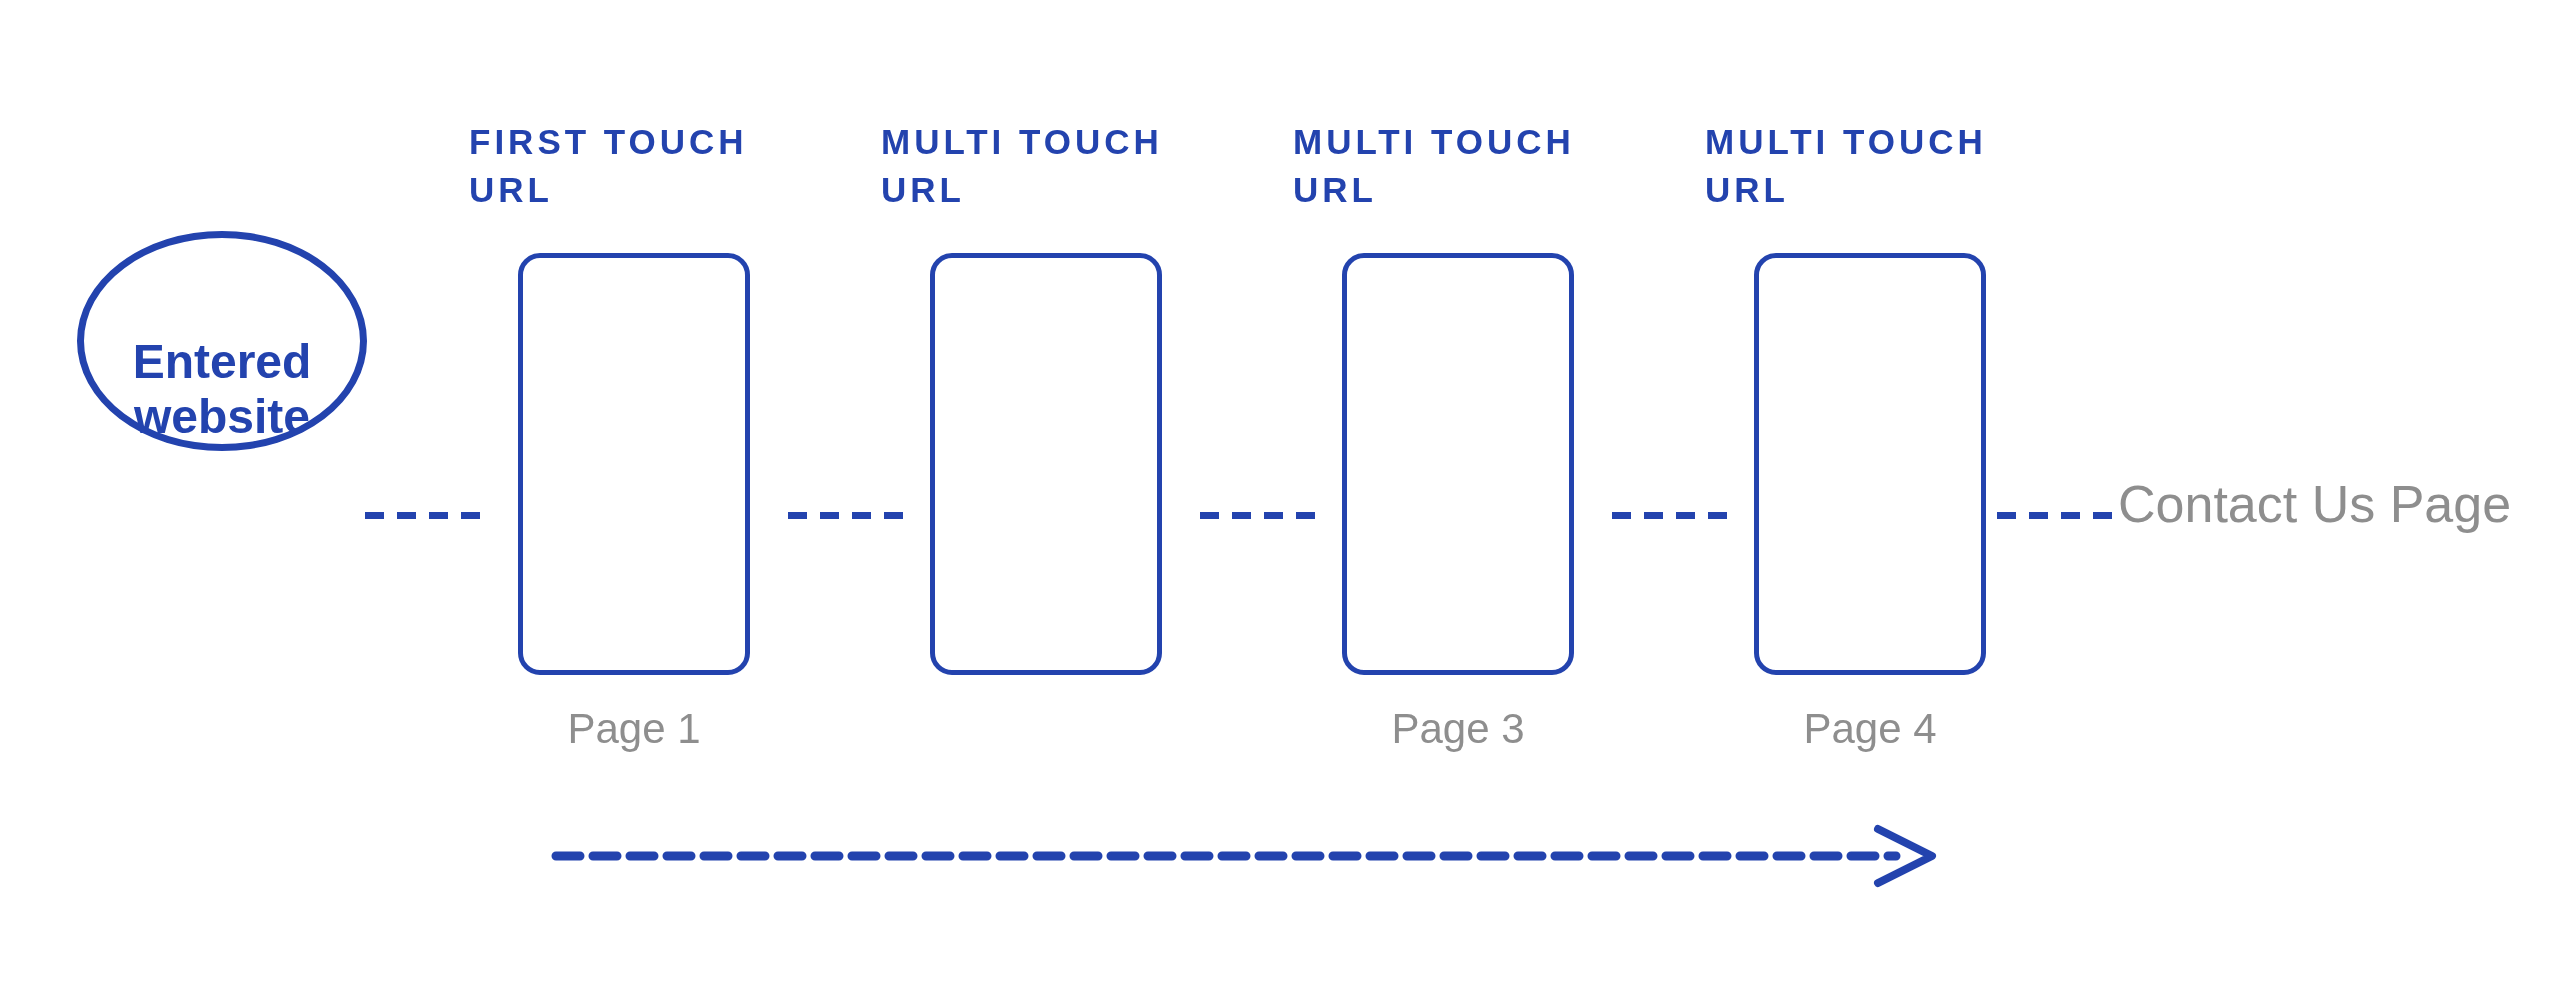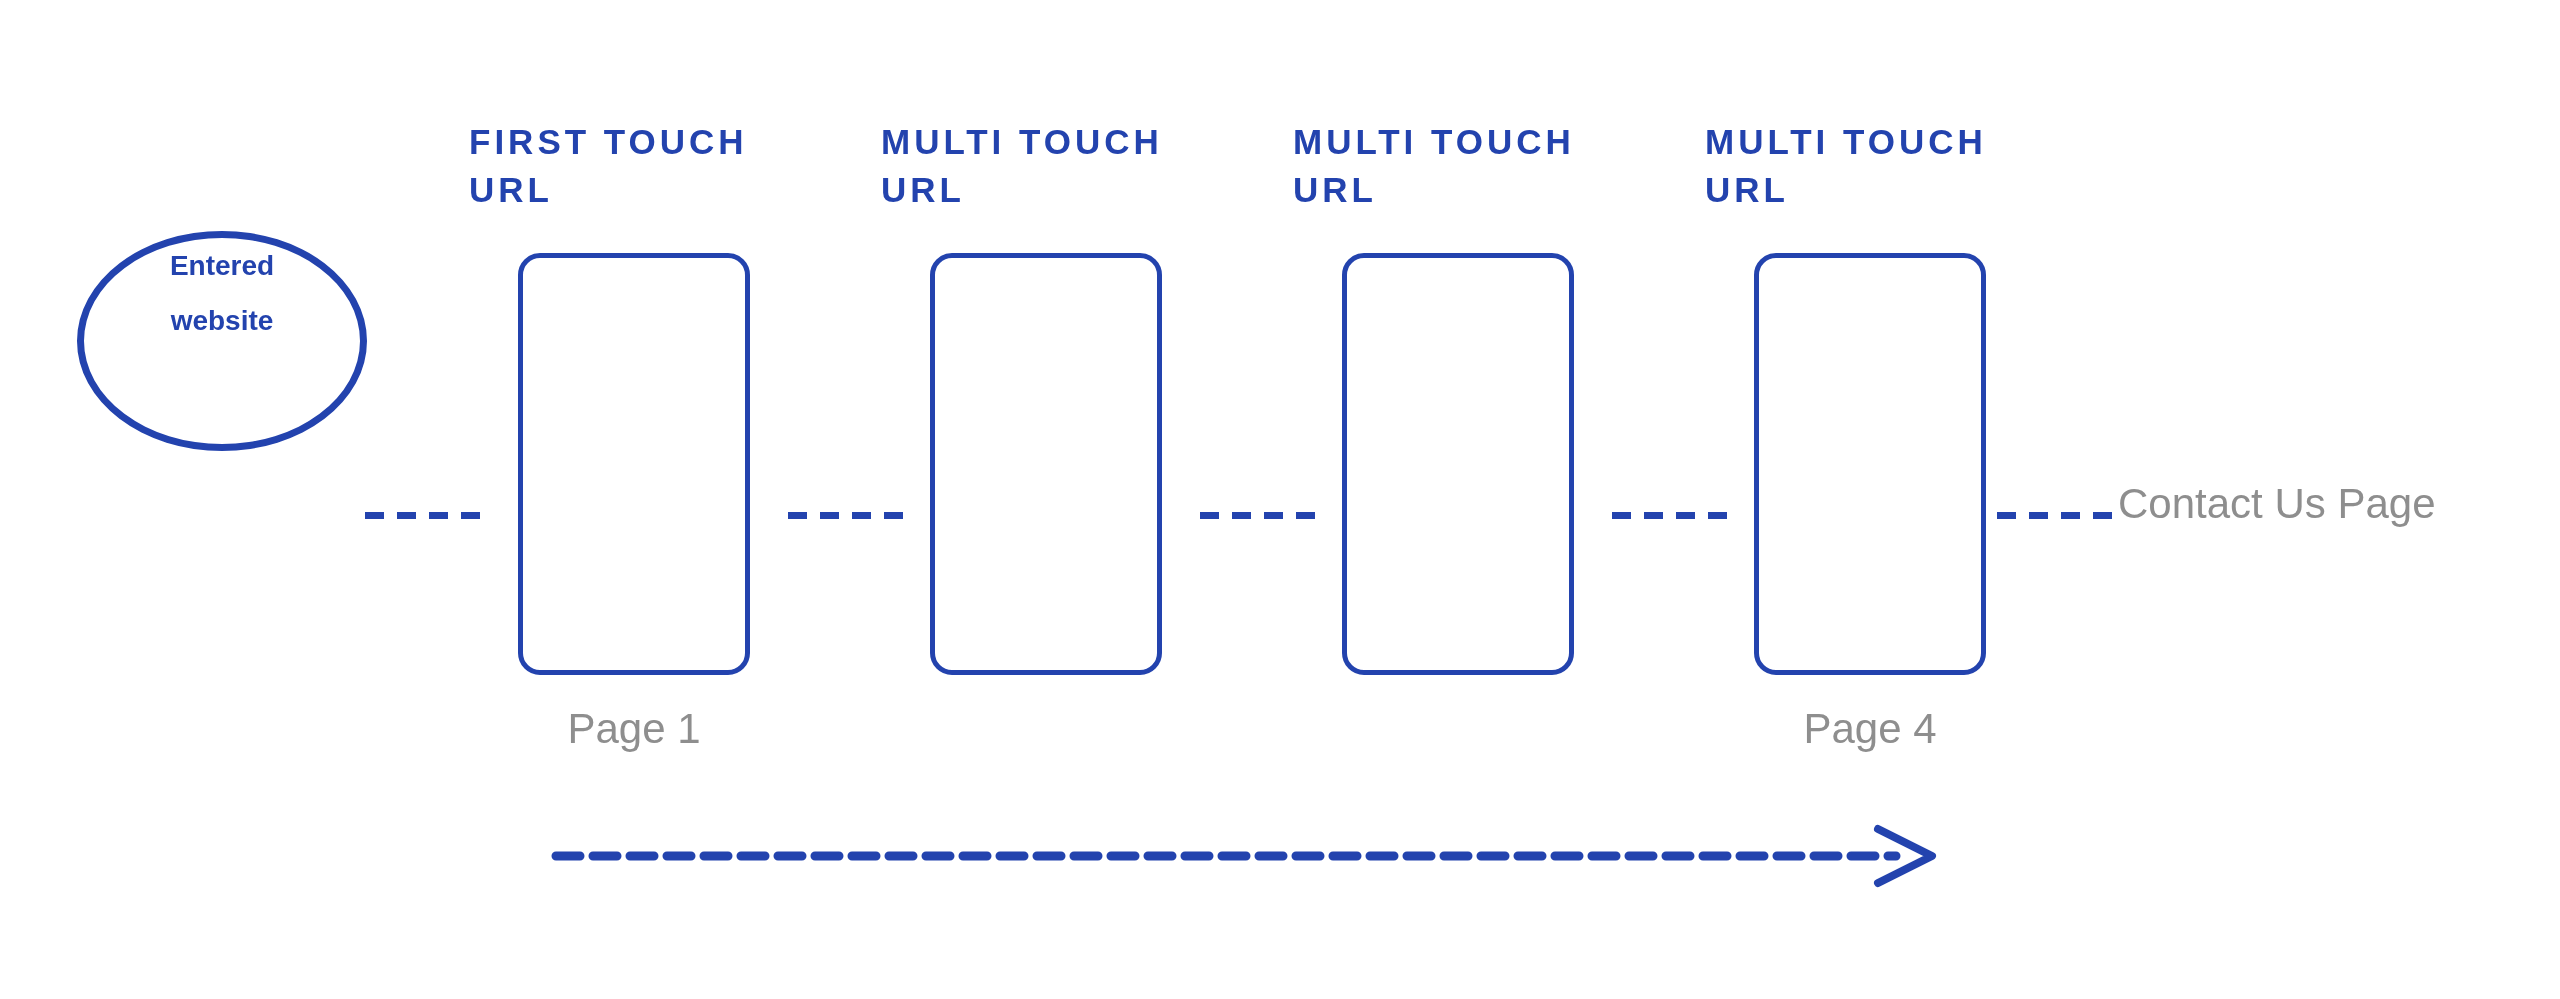--- a/index.html
+++ b/index.html
@@ -20,24 +20,24 @@
     background: var(--background);
   }
   .multiline { white-space: pre-line; }
 
   
   .ellipse {
     position: absolute;
     width: 290px; height: 220px;
     border: 7px solid var(--primary);
     border-radius: 50%;
-    display: flex; align-items: flex-start; justify-content: center;
+    display: flex; align-items: flex-end; justify-content: center;
     text-align: center;
     color: var(--primary);
-    font-size: 28px; font-weight: bold; line-height: 55px;
+    font-size: 48px; font-weight: bold; line-height: 55px;
   }
   .ellipse.start { left: 77px; top: 231px; }
   .ellipse.end   { left: 2128px; top: 231px; }
 
   
   .stage {
     position: absolute; top: 0;
     width: 330px; height: 800px;
   }
   .stage-header {
@@ -76,21 +76,21 @@
   }
   .dash-a { left: 365px; }
   .dash-b { left: 788px; }
   .dash-c { left: 1200px; }
   .dash-d { left: 1612px; }
   .dash-e { left: 1997px; }
 
   .contact-note {
     position: absolute; left: 2118px; top: 481px;
     color: var(--muted);
-    font-size: 42px; line-height: 46px;
+    font-size: 52px; line-height: 46px;
     white-space: nowrap;
     text-align: right;
   }
 
   
   .timeline-arrow {
     position: absolute; left: 548px; top: 820px;
     color: var(--primary);
   }
 </style>
@@ -114,20 +114,21 @@
   <div class="stage stage-2">
     <div class="stage-header multiline">MULTI TOUCH
 URL</div>
     <div class="stage-box"></div>
   </div>
 
   <div class="stage stage-3">
     <div class="stage-header multiline">MULTI TOUCH
 URL</div>
     <div class="stage-box"></div>
+    <div class="stage-page">Page 3</div>
   </div>
 
   <div class="stage stage-4">
     <div class="stage-header multiline">MULTI TOUCH
 URL</div>
     <div class="stage-box"></div>
     <div class="stage-page">Page 4</div>
   </div>
 
   <div class="dash-seg dash-a"></div>

